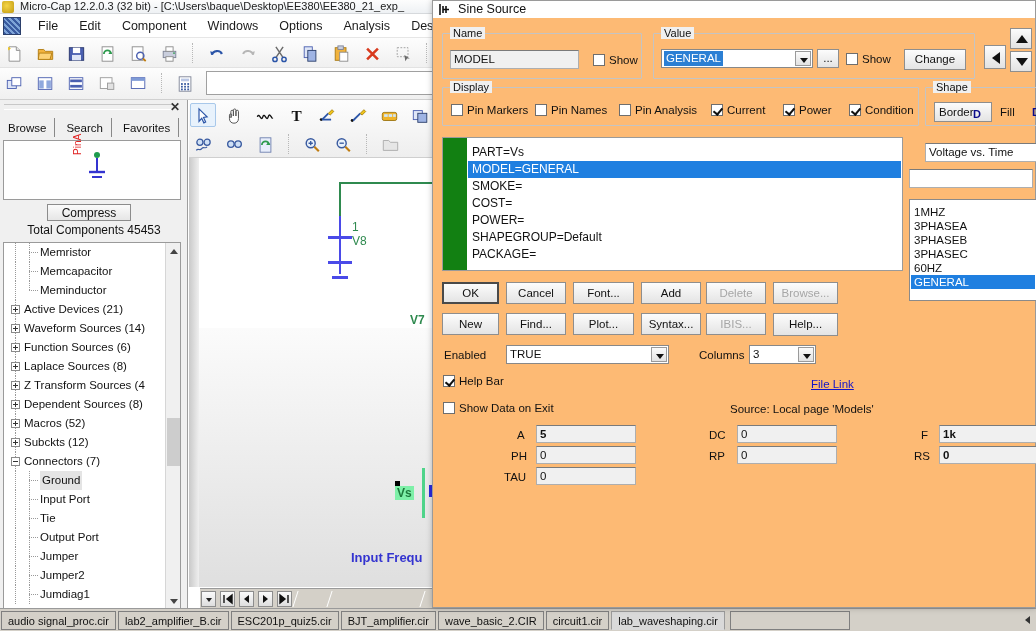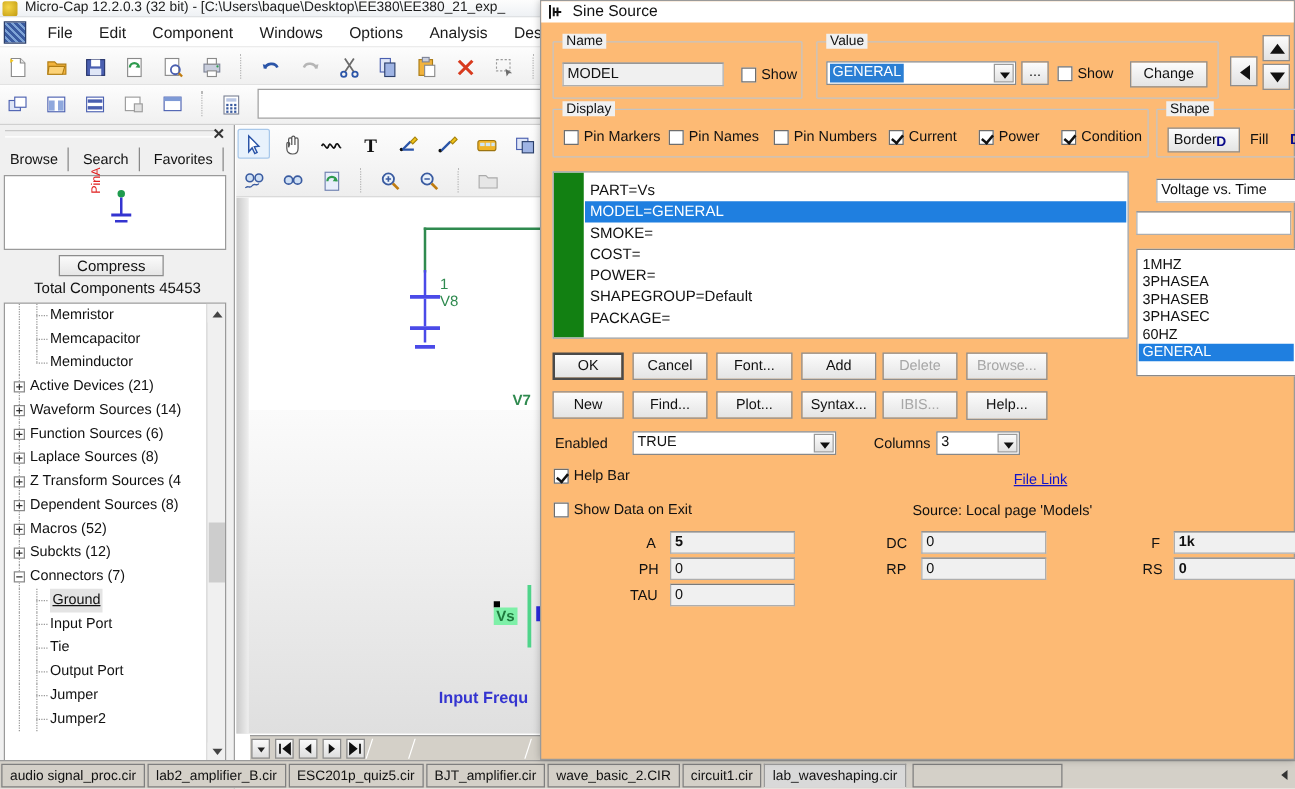--- a/index.html
+++ b/index.html
@@ -709,21 +709,21 @@
           </div>
           <div class="trow" style="top: 0px;">
             <div class="vline" style="left: 11px;"></div>
             <div class="minus" style="left: 7px;"></div>
             <span class="lbl" style="left: 20px;">Connectors (7)</span>
           </div>
           <div class="trow sel" style="top: 0px;">
             <div class="vline" style="left: 11px;"></div>
             <div class="vline" style="left: 25px;"></div>
             <div class="elbow" style="left: 25px;"></div>
-            <span class="lbl" style="left: 36px; text-decoration: underline;">Ground</span>
+            <span class="lbl" style="left: 36px;">Ground</span>
           </div>
           <div class="trow" style="top: 0px;">
             <div class="vline" style="left: 11px;"></div>
             <div class="vline" style="left: 25px;"></div>
             <div class="elbow" style="left: 25px;"></div>
             <span class="lbl" style="left: 36px;">Input Port</span>
           </div>
           <div class="trow" style="top: 0px;">
             <div class="vline" style="left: 11px;"></div>
             <div class="vline" style="left: 25px;"></div>
@@ -740,20 +740,26 @@
             <div class="vline" style="left: 11px;"></div>
             <div class="vline" style="left: 25px;"></div>
             <div class="elbow" style="left: 25px;"></div>
             <span class="lbl" style="left: 36px;">Jumper</span>
           </div>
           <div class="trow" style="top: 0px;">
             <div class="vline" style="left: 11px;"></div>
             <div class="vline" style="left: 25px;"></div>
             <div class="elbow" style="left: 25px;"></div>
             <span class="lbl" style="left: 36px;">Jumper2</span>
+          </div>
+          <div class="trow" style="top: 0px;">
+            <div class="vline" style="left: 11px;"></div>
+            <div class="vline" style="left: 25px;"></div>
+            <div class="elbow" style="left: 25px;"></div>
+            <span class="lbl" style="left: 36px;">Jumdiag1</span>
           </div>
         </div>
       <div class="tree-vscroll">
         <div class="vs-up"></div>
         <div class="vs-thumb" style="top:175px;height:48px"></div>
         <div class="vs-dn"></div>
       </div>
     </div>
 
     <div class="tree-hscroll">
@@ -985,21 +991,21 @@
           <div class="chk" style="left: 8px; top: 16px;">
             <span class="box"></span>
             <span class="t">Pin Markers</span>
           </div>
           <div class="chk" style="left: 92px; top: 16px;">
             <span class="box"></span>
             <span class="t">Pin Names</span>
           </div>
           <div class="chk" style="left: 176px; top: 16px;">
             <span class="box"></span>
-            <span class="t">Pin Numbers</span>
+            <span class="t">Pin Analysis</span>
           </div>
           <div class="chk on" style="left: 268px; top: 16px;">
             <span class="box"></span>
             <span class="t">Current</span>
           </div>
           <div class="chk on" style="left: 340px; top: 16px;">
             <span class="box"></span>
             <span class="t">Power</span>
           </div>
           <div class="chk on" style="left: 406px; top: 16px;">

